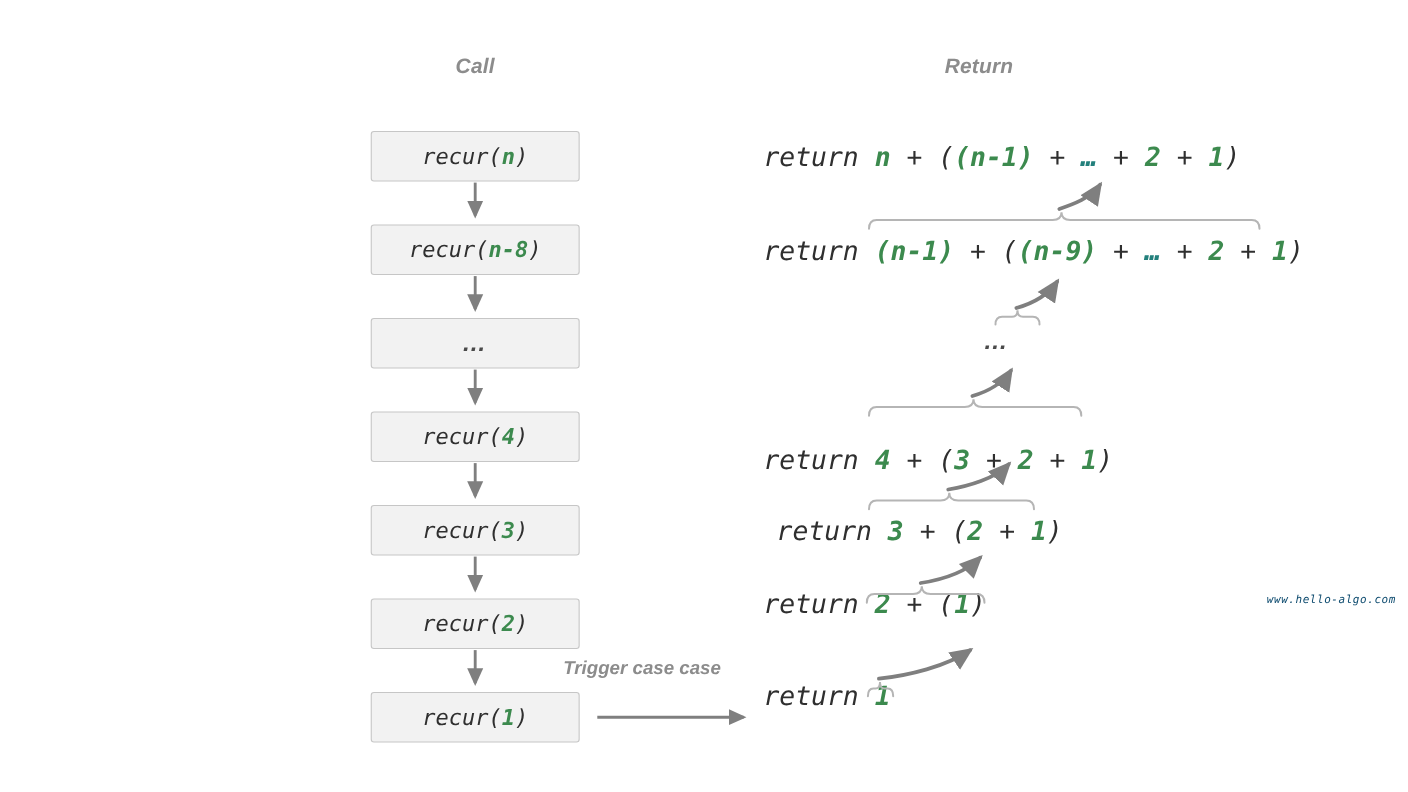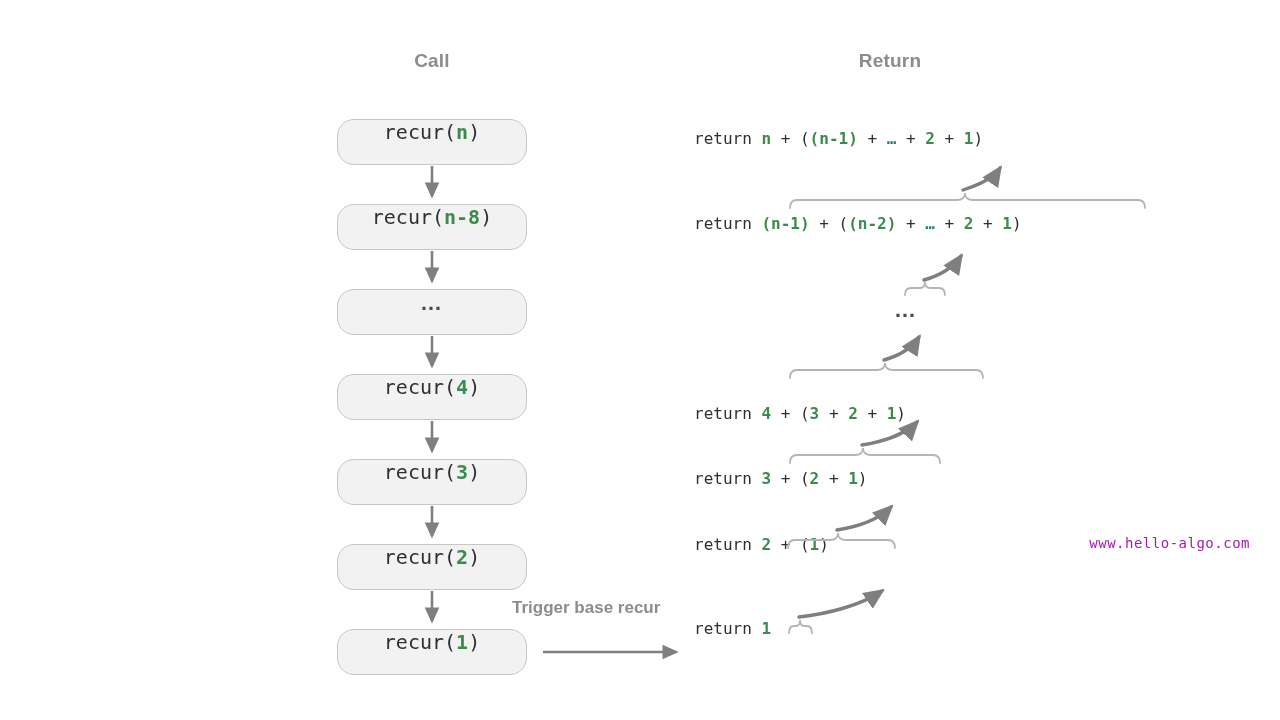--- a/index.html
+++ b/index.html
@@ -12,20 +12,21 @@
     height: 720px;
     position: relative;
     overflow: hidden;
     font-family: "Liberation Sans", sans-serif;
   }
   .stage {
     position: absolute;
     left: 0; top: 0;
     width: 1280px;
     height: 563px;
+    font-style: italic;
   }
   .col-header {
     position: absolute;
     font-family: "Liberation Sans", sans-serif;
     font-weight: bold;
     font-size: 19px;
     color: #8c8c8c;
     text-align: center;
     letter-spacing: 0.2px;
     white-space: nowrap;
@@ -34,43 +35,43 @@
   #hdr-return{ left: 795px; top: 50px; width: 190px; }
 
   .call-box {
     position: absolute;
     left: 337px;
     width: 190px;
     height: 46px;
     box-sizing: border-box;
     background: #f2f2f2;
     border: 1.4px solid #c6c6c6;
-    border-radius: 17px;
+    border-radius: 3px;
     display: flex;
-    align-items: flex-start;
+    align-items: center;
     justify-content: center;
     font-family: "DejaVu Sans Mono", "Liberation Mono", monospace;
     font-size: 20px;
     color: #2f2f2f;
     letter-spacing: 0px;
   }
   .call-box .arg { color: #3c8a4e; font-weight: bold; }
   .call-box.dots {
     font-family: "Liberation Sans", sans-serif;
     font-size: 22px;
     color: #4a4a4a;
     letter-spacing: 2px;
     font-weight: bold;
   }
 
   .ret-line {
     position: absolute;
     left: 694px;
     font-family: "DejaVu Sans Mono", "Liberation Mono", monospace;
-    font-size: 16px;
+    font-size: 24px;
     color: #2f2f2f;
     white-space: nowrap;
     line-height: 1;
   }
   .ret-line .kw { color: #2f2f2f; }
   .ret-line .g  { color: #3c8a4e; font-weight: bold; }
   .ret-line .el { color: #23807c; font-weight: bold; }
   .ret-line .p  { color: #2f2f2f; }
 
   .mid-dots {
@@ -90,25 +91,25 @@
     top: 598px;
     font-family: "Liberation Sans", sans-serif;
     font-weight: bold;
     font-size: 17px;
     color: #8c8c8c;
     white-space: nowrap;
   }
 
   .watermark {
     position: absolute;
-    right: 30px;
+    right: 11px;
     bottom: 12px;
     font-family: "DejaVu Sans Mono", "Liberation Mono", monospace;
-    font-size: 14px;
-    color: #a21caf;
+    font-size: 10px;
+    color: #0c4a6e;
     letter-spacing: 0.5px;
   }
 
   svg.overlay {
     position: absolute;
     left: 0; top: 0;
     width: 1280px;
     height: 720px;
     pointer-events: none;
   }
@@ -152,30 +153,30 @@
       </div>
       <div class="call-box" style="top: 629px;">
         <span>recur(</span>
         <span class="arg">1</span>
         <span>)</span>
       </div>
     </div>
 
   <div id="return-lines">
       <div class="ret-line" style="top: 131px;"><span class="kw">return </span><span class="g">n</span><span class="p"> + (</span><span class="g">(n-1)</span><span class="p"> + </span><span class="el">…</span><span class="p"> + </span><span class="g">2</span><span class="p"> + </span><span class="g">1</span><span class="p">)</span></div>
-      <div class="ret-line" style="top: 216px;"><span class="kw">return </span><span class="g">(n-1)</span><span class="p"> + (</span><span class="g">(n-2)</span><span class="p"> + </span><span class="el">…</span><span class="p"> + </span><span class="g">2</span><span class="p"> + </span><span class="g">1</span><span class="p">)</span></div>
+      <div class="ret-line" style="top: 216px;"><span class="kw">return </span><span class="g">(n-1)</span><span class="p"> + (</span><span class="g">(n-9)</span><span class="p"> + </span><span class="el">…</span><span class="p"> + </span><span class="g">2</span><span class="p"> + </span><span class="g">1</span><span class="p">)</span></div>
       <div class="ret-line" style="top: 406px;"><span class="kw">return </span><span class="g">4</span><span class="p"> + (</span><span class="g">3</span><span class="p"> + </span><span class="g">2</span><span class="p"> + </span><span class="g">1</span><span class="p">)</span></div>
-      <div class="ret-line" style="top: 471px;"><span class="kw">return </span><span class="g">3</span><span class="p"> + (</span><span class="g">2</span><span class="p"> + </span><span class="g">1</span><span class="p">)</span></div>
+      <div class="ret-line" style="top: 471px; margin-left: 12px;"><span class="kw">return </span><span class="g">3</span><span class="p"> + (</span><span class="g">2</span><span class="p"> + </span><span class="g">1</span><span class="p">)</span></div>
       <div class="ret-line" style="top: 537px;"><span class="kw">return </span><span class="g">2</span><span class="p"> + (</span><span class="g">1</span><span class="p">)</span></div>
       <div class="ret-line" style="top: 621px;"><span class="kw">return </span><span class="g">1</span></div>
     </div>
 
   <div class="mid-dots">…</div>
 
-  <div class="trigger-label">Trigger base recur</div>
+  <div class="trigger-label">Trigger case case</div>
 
   <div class="watermark">www.hello-algo.com</div>
 
   <svg class="overlay" viewBox="0 0 1280 720">
     <defs>
       <marker id="arrowhead" markerWidth="7" markerHeight="7" refX="5.2" refY="3.2" orient="auto" markerUnits="strokeWidth">
         <path d="M0,0.4 L6.2,3.2 L0,6.0 z" fill="#7f7f7f"></path>
       </marker>
     </defs>
 

